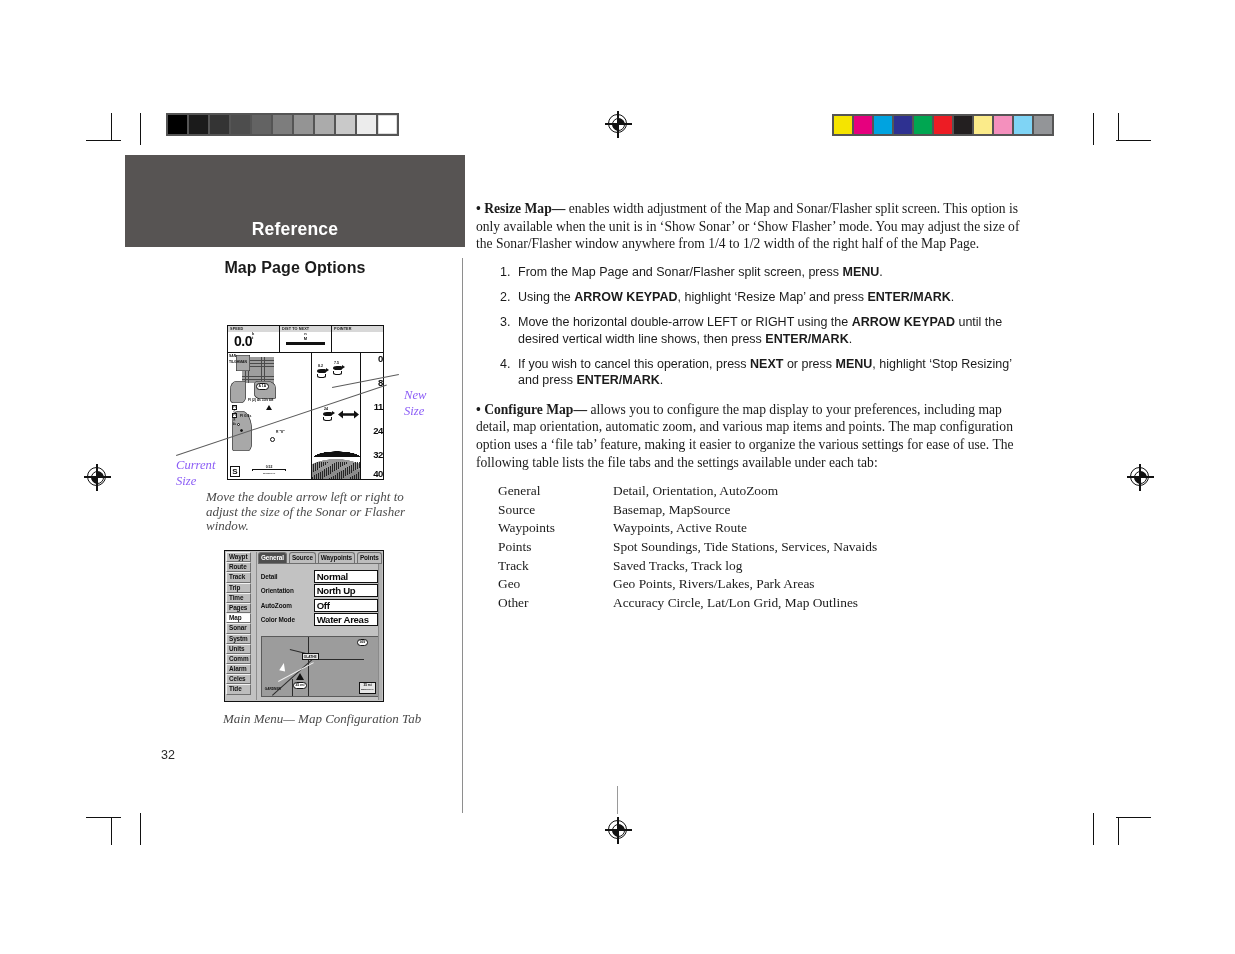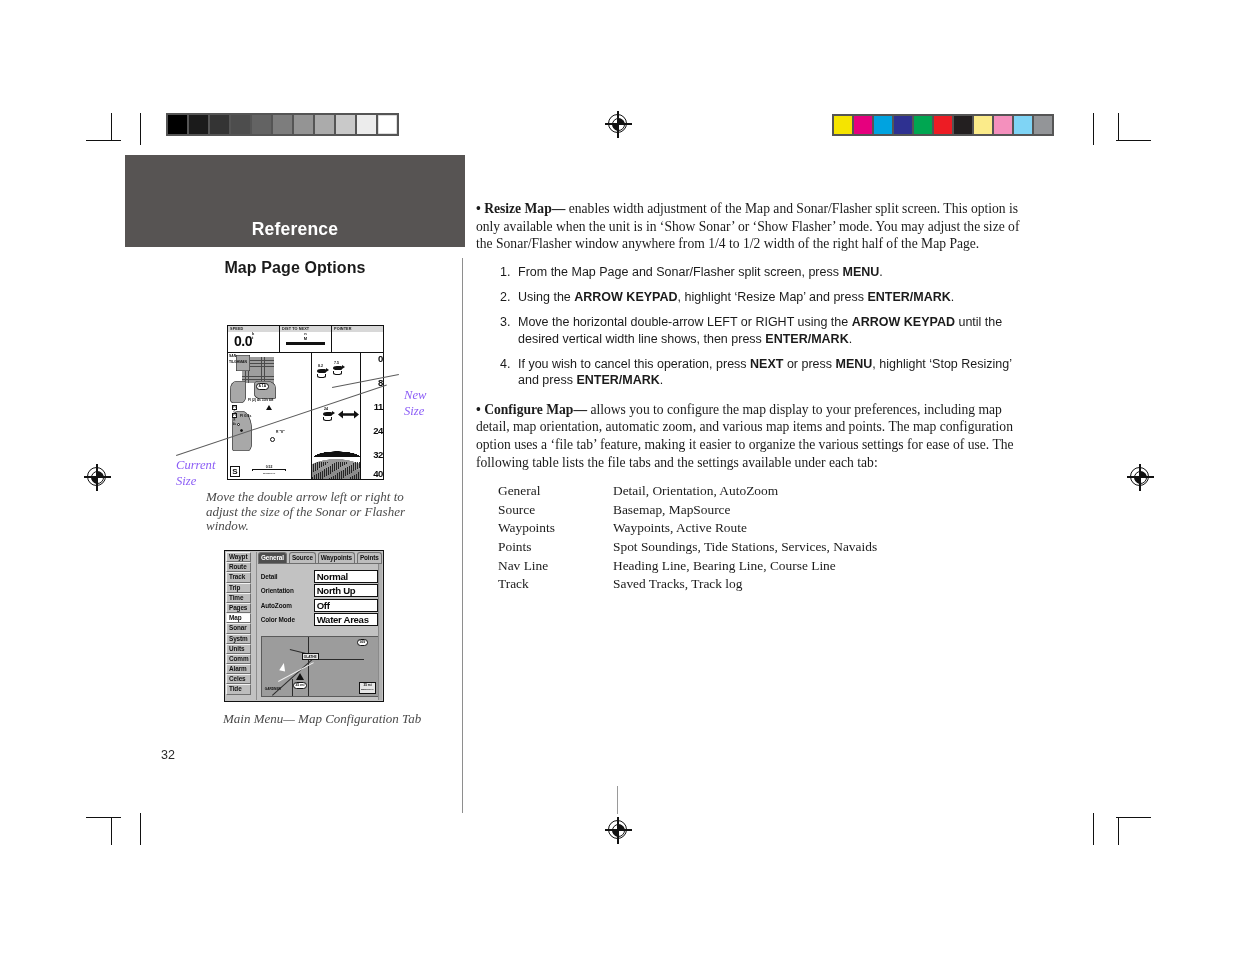--- a/index.html
+++ b/index.html
@@ -423,26 +423,30 @@
         </tr>
         <tr>
           <td class="k">Waypoints</td>
           <td>Waypoints, Active Route</td>
         </tr>
         <tr>
           <td class="k">Points</td>
           <td>Spot Soundings, Tide Stations, Services, Navaids</td>
         </tr>
         <tr>
-          <td class="k">Nav Line</td>
-          <td>Heading Line, Bearing Line, Course Line</td>
+          <td class="k">Track</td>
+          <td>Saved Tracks, Track log</td>
         </tr>
         <tr>
-          <td class="k">Track</td>
-          <td>Saved Tracks, Track log</td>
+          <td class="k">Geo</td>
+          <td>Geo Points, Rivers/Lakes, Park Areas</td>
+        </tr>
+        <tr>
+          <td class="k">Other</td>
+          <td>Accuracy Circle, Lat/Lon Grid, Map Outlines</td>
         </tr>
       </tbody>
   </table>
 </div>
 
 <div class="fig1">
 
   <div class="f1-bar">
     <div class="f1-cell">
       <span class="f1-lbl">SPEED</span>

